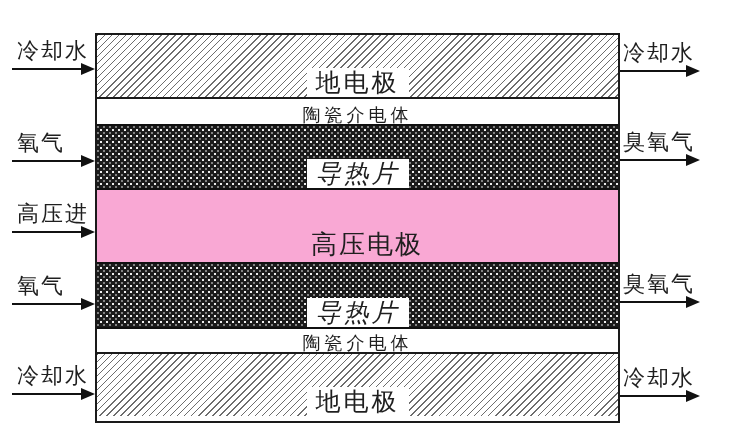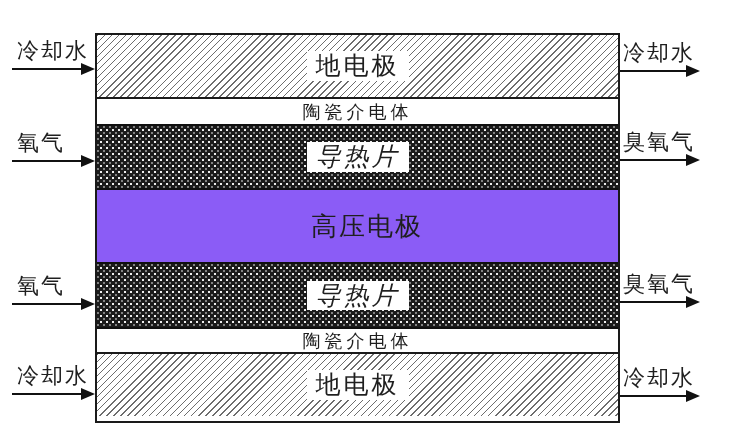--- a/index.html
+++ b/index.html
@@ -8,38 +8,38 @@
     font-family:"Liberation Serif","DejaVu Serif",serif;color:#1f1f1f;
   }
   
   .main-box{
     position:absolute;left:95px;top:33px;width:525px;height:390px;
     border:2px solid #1a1a1a;box-sizing:border-box;
     display:flex;flex-direction:column;background:#fff;
   }
   .layer{
     position:relative;box-sizing:border-box;width:100%;
-    display:flex;align-items:center;justify-content:center;
+    display:flex;align-items:flex-end;justify-content:center;
   }
   .hatch{
     background-image:repeating-linear-gradient(135deg,#6d6d6d 0 1px,transparent 1px 5px);
   }
   .heat-sheet{
     background-color:#1b1b1b;
     background-image:
       radial-gradient(circle,rgba(255,255,255,.92) 1px,transparent 1.5px),
       radial-gradient(circle,rgba(255,255,255,.45) 1px,transparent 1.5px);
     background-size:6px 6px,6px 6px;
     background-position:1px 1px,4px 4px;
     font-style:italic;
   }
   .l-ground-top   {height:64px;border-bottom:2px solid #1a1a1a;}
   .l-dielec-top   {height:25px;background:#fff;}
   .l-heat-top     {height:66px;border-top:2px solid #101010;border-bottom:2px solid #101010;}
-  .l-hv           {height:72px;background:#8b5cf6;padding-left:19px;}
+  .l-hv           {height:72px;background:#f9a8d4;padding-left:19px;}
   .l-heat-bot     {height:67px;border-top:2px solid #101010;border-bottom:2px solid #101010;}
   .l-dielec-bot   {height:23px;background:#fff;}
   .l-ground-bot   {height:64px;border-top:2px solid #1a1a1a;}
   .big-label{
     font-size:25px;letter-spacing:3px;line-height:1.1;white-space:nowrap;
   }
   .patch{background:#fff;padding:1px 9px;}
   .hv-label{font-size:26px;letter-spacing:2px;white-space:nowrap;}
   .small-label{font-size:18px;letter-spacing:4px;line-height:1;white-space:nowrap;}
   
@@ -91,20 +91,27 @@
         <span class="head"></span>
       </span>
   </div>
   <div class="arrow-group left" style="left:12px;top:133px;width:83px;">
     <span class="side-label">氧气</span>
     <span class="shaft-row">
         <span class="shaft"></span>
         <span class="head"></span>
       </span>
   </div>
+  <div class="arrow-group left" style="left:12px;top:204px;width:83px;">
+    <span class="side-label">高压进</span>
+    <span class="shaft-row">
+        <span class="shaft"></span>
+        <span class="head"></span>
+      </span>
+  </div>
   <div class="arrow-group left" style="left:12px;top:276px;width:83px;">
     <span class="side-label">氧气</span>
     <span class="shaft-row">
         <span class="shaft"></span>
         <span class="head"></span>
       </span>
   </div>
   <div class="arrow-group left" style="left:12px;top:366px;width:83px;">
     <span class="side-label">冷却水</span>
     <span class="shaft-row">

